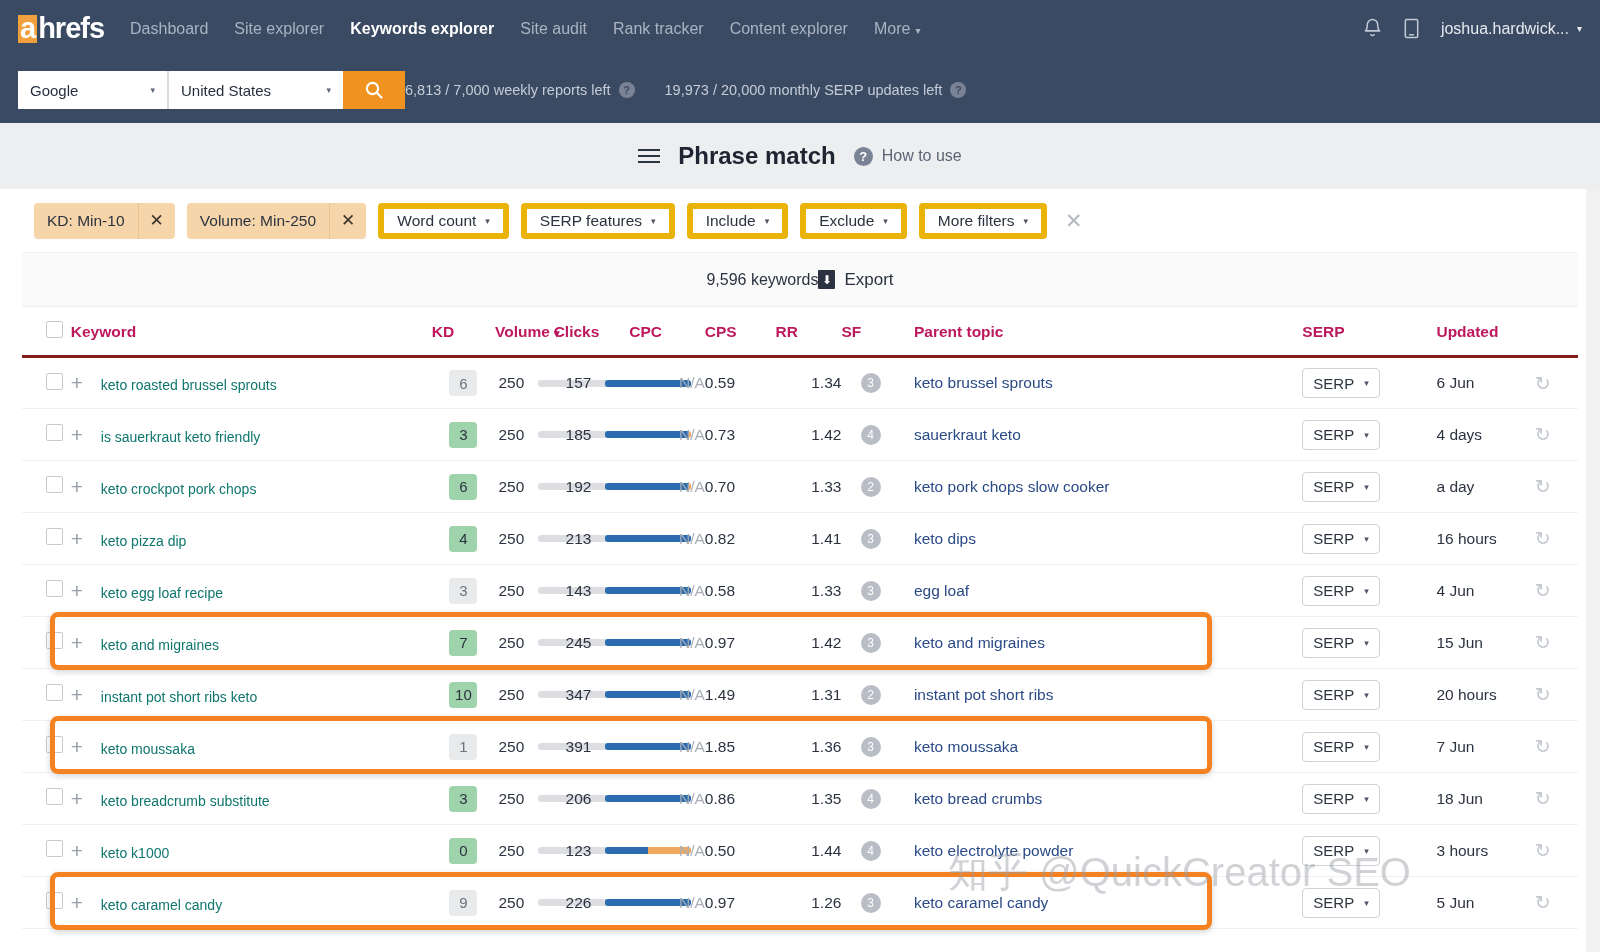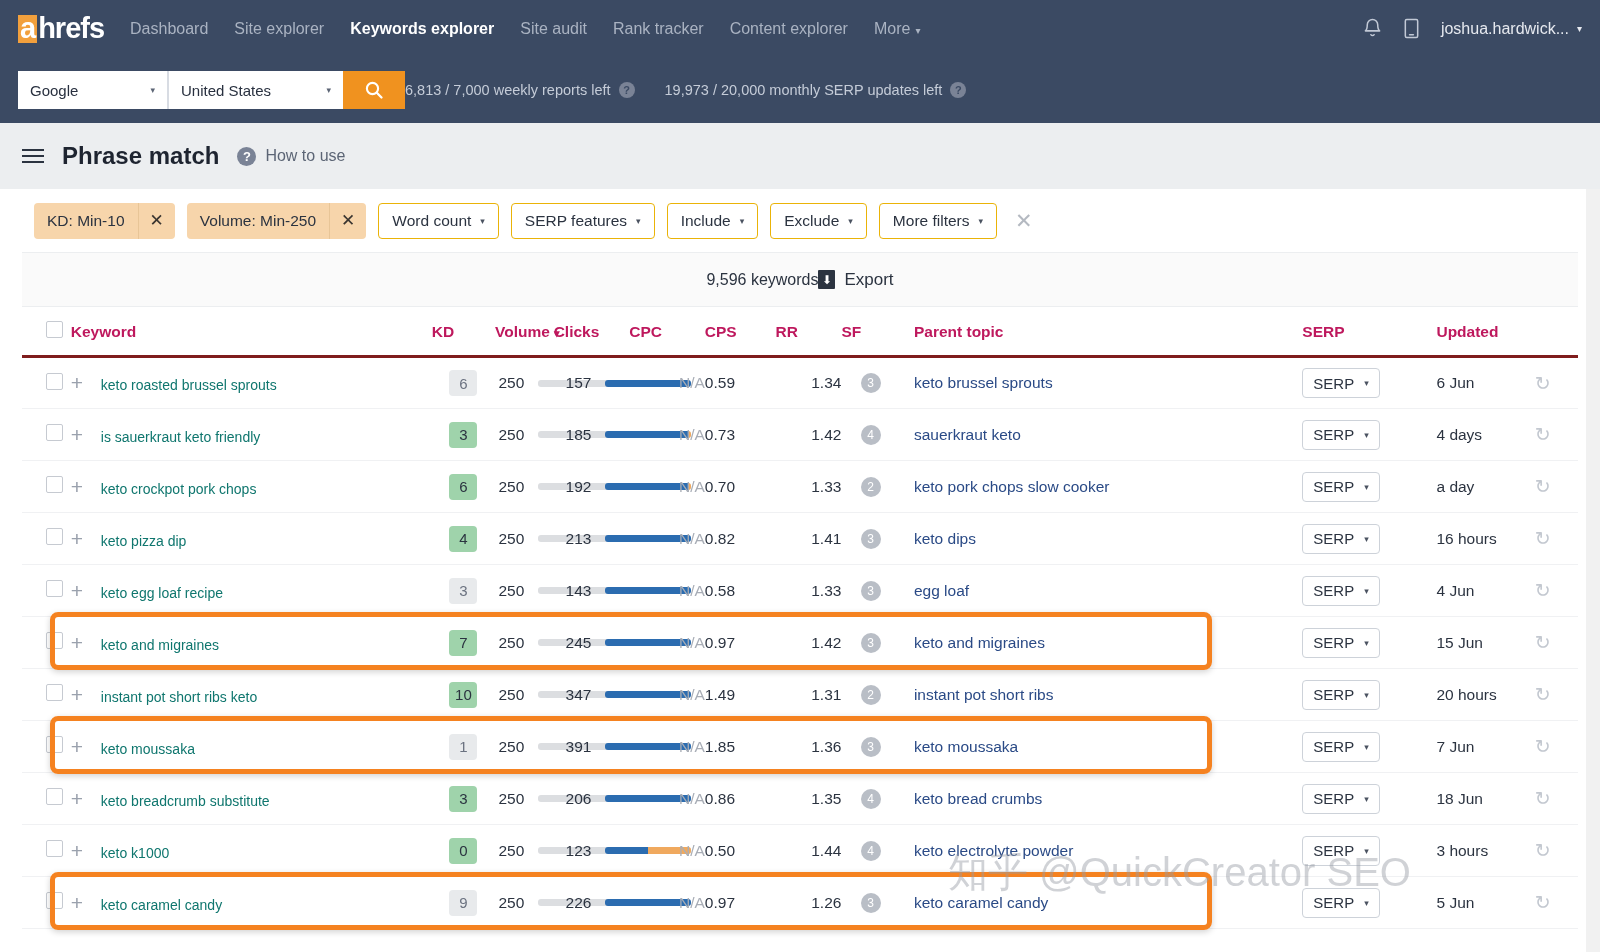--- a/index.html
+++ b/index.html
@@ -116,20 +116,21 @@
     cursor: pointer;
   }
 
   
   .subheader {
     height: 66px;
     background: #eceef0;
     display: flex; align-items: center;
     padding: 0 22px;
     gap: 18px;
+    justify-content: center;
   }
   .hamburger { display: flex; flex-direction: column; gap: 4px; cursor: pointer; }
   .hamburger span { display:block; width: 22px; height: 2px; background: #2b3340; }
   .page-title { font-size: 24px; font-weight: bold; color: #1e2430; }
   .howto { display:flex; align-items:center; gap: 9px; cursor: pointer; }
   .howto .q-circle {
     width: 19px; height: 19px; border-radius: 50%;
     background: #7a8396; color: #ffffff;
     font-size: 13px; font-weight: bold;
     display:flex; align-items:center; justify-content:center;
@@ -163,21 +164,21 @@
   .chip .x {
     padding: 0 11px; align-self: stretch;
     display:flex; align-items:center;
     border-left: 1px solid #e8c597;
     font-size: 17px; color: #3a3530; font-weight: 500;
   }
   .fbtn {
     height: 36px; display:flex; align-items:center; gap: 9px;
     padding: 0 13px;
     background: #ffffff;
-    border: 1px solid #eab308;
+    border: 6px solid #eab308;
     border-radius: 4px;
     font-size: 15.5px; color: #2b3340;
     cursor: pointer; white-space: nowrap;
   }
   .fbtn .caret { font-size: 9px; color: #4a5260; }
   .clear-x {
     font-size: 21px; color: #b4b9c1; cursor: pointer;
     margin-left: 6px; font-weight: 300;
   }
 

